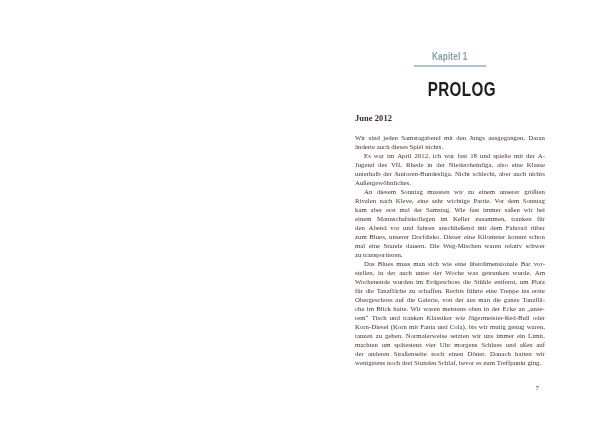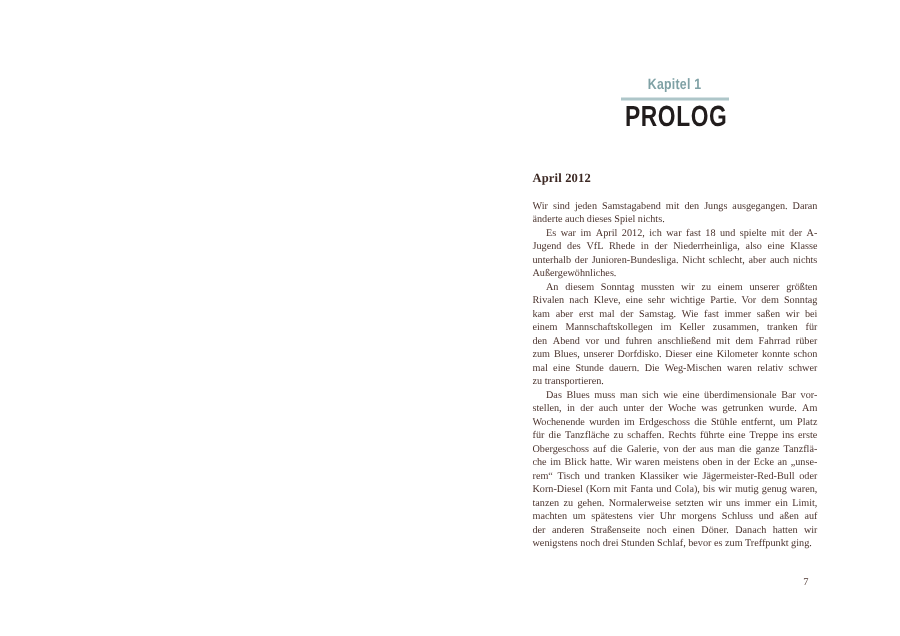--- a/index.html
+++ b/index.html
@@ -22,21 +22,21 @@
     font-weight:bold;font-size:10px;line-height:11px;
     color:#7fa1a5;letter-spacing:.2px;
   }
   .kicker > span{display:inline-block;transform:scaleX(.82);transform-origin:center;}
   .chapter-rule{
     position:absolute;top:64.5px;left:50%;
     width:72px;height:2px;margin-left:-36px;
     background:#aec6c9;
   }
   .chapter-title{
-    position:absolute;top:67px;left:0;width:100%;margin:1px;
+    position:absolute;top:67px;left:0;width:100%;margin:12px;
     text-align:center;
     font-family:"Liberation Sans","DejaVu Sans",sans-serif;
     font-weight:bold;font-size:19.5px;line-height:21px;
     color:#211c1c;letter-spacing:.5px;
   }
   .chapter-title > span{display:inline-block;transform:scaleX(.78);transform-origin:center;}
 
   .section-date{
     position:absolute;top:114px;left:0;
     font-weight:bold;font-size:8.4px;color:#3c2823;
@@ -69,21 +69,21 @@
     <div class="chapter-header">
       <div class="kicker">
         <span>Kapitel 1</span>
       </div>
       <div class="chapter-rule"></div>
       <h1 class="chapter-title">
         <span>PROLOG</span>
       </h1>
     </div>
 
-    <div class="section-date">April 2012</div>
+    <div class="section-date">June 2012</div>
 
     <div class="body-text" id="body-text">
         <div class="para">
           <div class="line just">
             <span>Wir</span>
             <span>sind</span>
             <span>jeden</span>
             <span>Samstagabend</span>
             <span>mit</span>
             <span>den</span>

